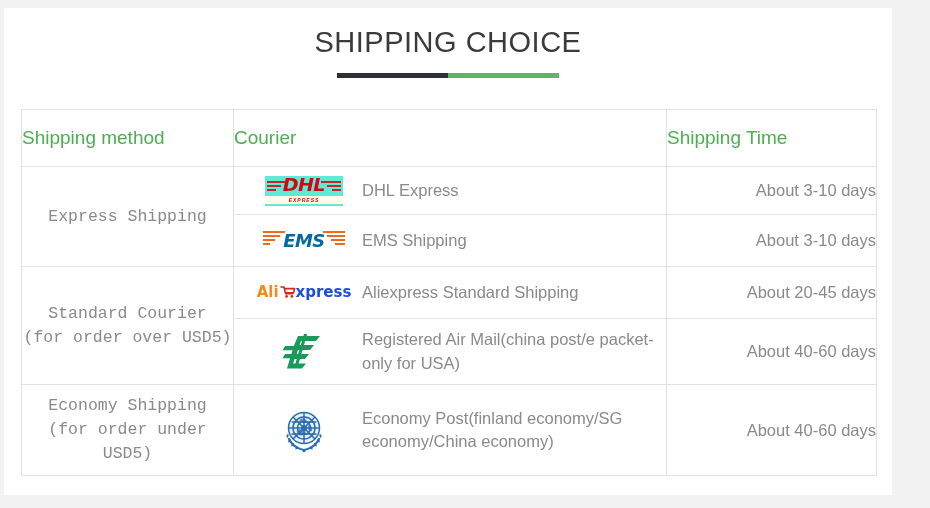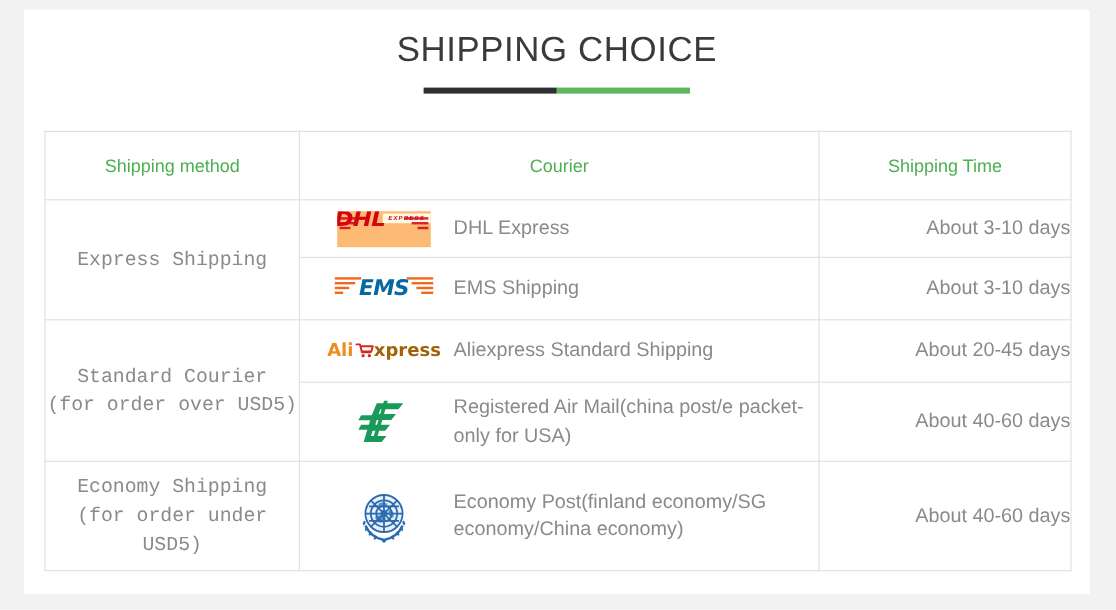--- a/index.html
+++ b/index.html
@@ -9,21 +9,21 @@
   body {
     width: 930px;
     height: 508px;
     background: #f2f2f2;
     font-family: "Liberation Sans", sans-serif;
     overflow: hidden;
   }
 
   #card {
     position: absolute;
-    left: 20px;
+    left: 4px;
     top: 8px;
     width: 888px;
     height: 487px;
     background: #ffffff;
   }
 
   
   #title-block {
     position: absolute;
     left: 0;
@@ -62,23 +62,23 @@
     padding: 0;
     vertical-align: middle;
     font-weight: 400;
   }
   .col-method { width: 212px; }
   .col-courier { width: 433px; }
   .col-time { width: 210px; }
 
   .hdr {
     height: 56px;
-    text-align: center;
+    text-align: left;
     color: #4caf50;
-    font-size: 15px;
+    font-size: 19px;
   }
 
   .method-cell {
     text-align: center;
     color: #8a8a8a;
     font-size: 16.5px;
     line-height: 1.45;
     padding: 4px 6px;
     font-family: Liberation Mono, monospace;
   }
@@ -114,24 +114,26 @@
 
   .r-short { height: 48px; }
   .r-tall  { height: 52px; }
   .r-two   { height: 66px; }
   .r-big   { height: 91px; }
 
   
   .logo-dhl {
     width: 78px;
     height: 30px;
-    background: #fdba74;
+    background: #5eead4;
     position: relative;
     display: flex;
+    flex-direction: column;
     justify-content: center;
+    align-items: center;
     overflow: hidden;
   }
   .dhl-word {
     color: #d40511;
     font-family: "DejaVu Sans", sans-serif;
     font-weight: bold;
     font-style: italic;
     font-size: 17px;
     letter-spacing: -0.5px;
     line-height: 1;
@@ -206,21 +208,21 @@
   .logo-ali {
     display: flex;
     align-items: center;
     font-family: "DejaVu Sans", sans-serif;
     font-weight: bold;
     font-size: 15px;
     line-height: 1;
     white-space: nowrap;
   }
   .ali-a { color: #f28b1e; }
-  .ali-x { color: #a16207; }
+  .ali-x { color: #1d4ed8; }
   .ali-cart { margin: 0 0px 0 1px; display: inline-flex; }
 
   
   .logo-post { display: inline-flex; }
 
   
   .logo-un { display: inline-flex; }
 </style>
 </head>
 <body>

